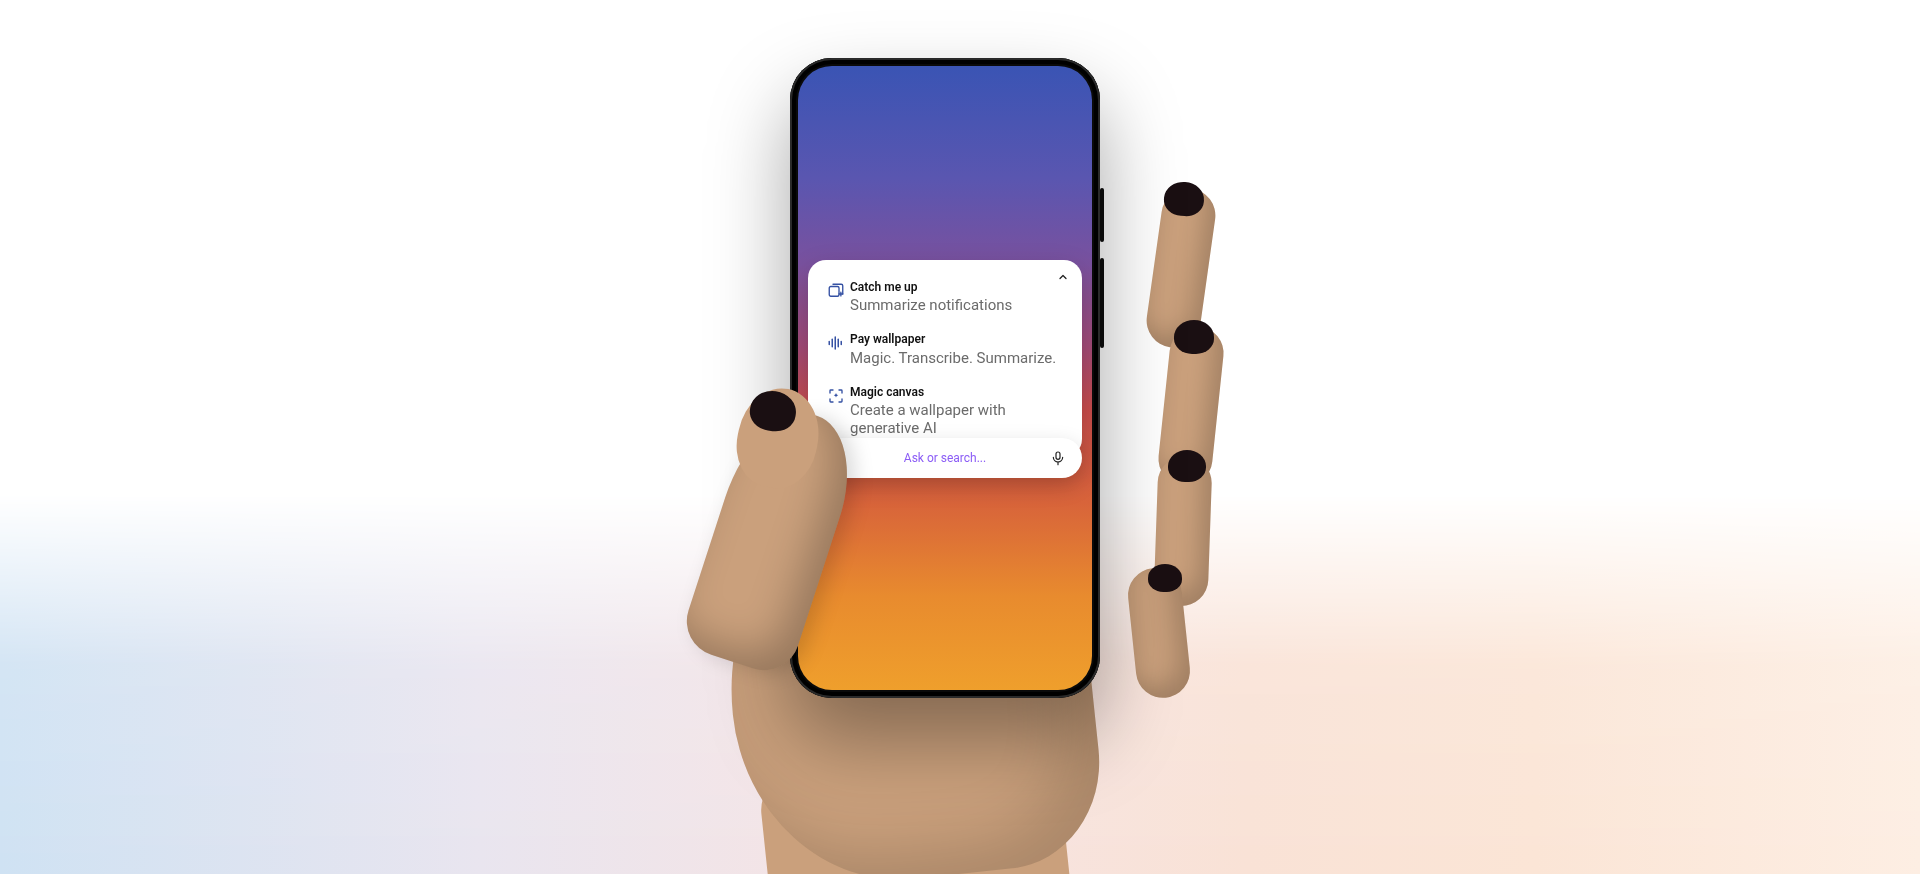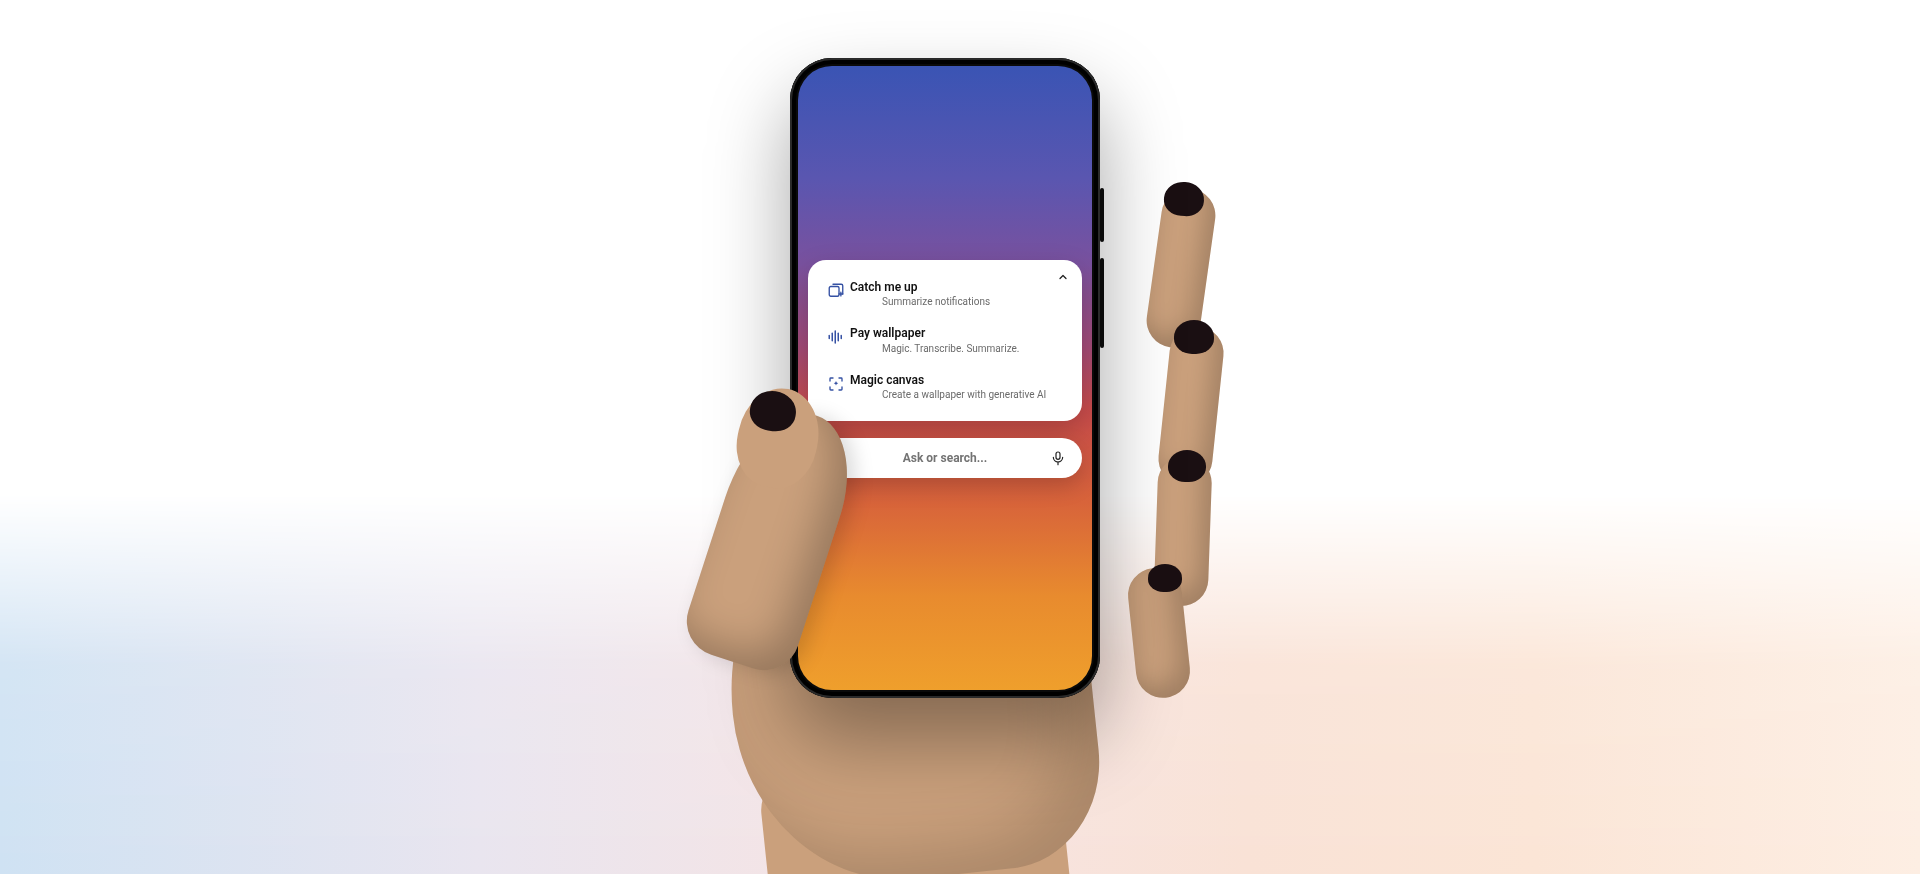--- a/index.html
+++ b/index.html
@@ -145,21 +145,21 @@
   .action + .action { margin-top: 2px; }
   .action .icon {
     width: 20px; height: 20px;
     flex: 0 0 20px;
     display: flex; align-items: center; justify-content: center;
     color: #3551a3;
     margin-top: 1px;
   }
   .action .txt { display: flex; flex-direction: column; }
   .action .title { font-size: 12px; font-weight: 600; color: #111; line-height: 1.2; }
-  .action .sub   { font-size: 10px; color: #6b6b6b; margin-top: 2px; line-height: 1.2; margin-left: 32px; }
+  .action .sub   { font-size: 15px; color: #6b6b6b; margin-top: 2px; line-height: 1.2; }
 
   
   .searchbar {
     position: absolute;
     left: 10px; right: 10px;
     top: 372px;
     height: 40px;
     background: #fff;
     border-radius: 999px;
     display: flex;
@@ -170,22 +170,22 @@
   .searchbar .left-ic, .searchbar .right-ic {
     width: 20px; height: 20px;
     display: flex; align-items: center; justify-content: center;
   }
   .searchbar .left-ic { color: #d24a3a; }
   .searchbar .right-ic { color: #222; }
   .searchbar .ph {
     flex: 1;
     text-align: center;
     font-size: 12px;
-    font-weight: 700;
-    color: #737373;
+    font-weight: 400;
+    color: #8b5cf6;
   }
 
   svg { display: block; }
 </style>
 </head>
 <body>
 
 <div class="bg-band"></div>
 
 <div class="stage">

